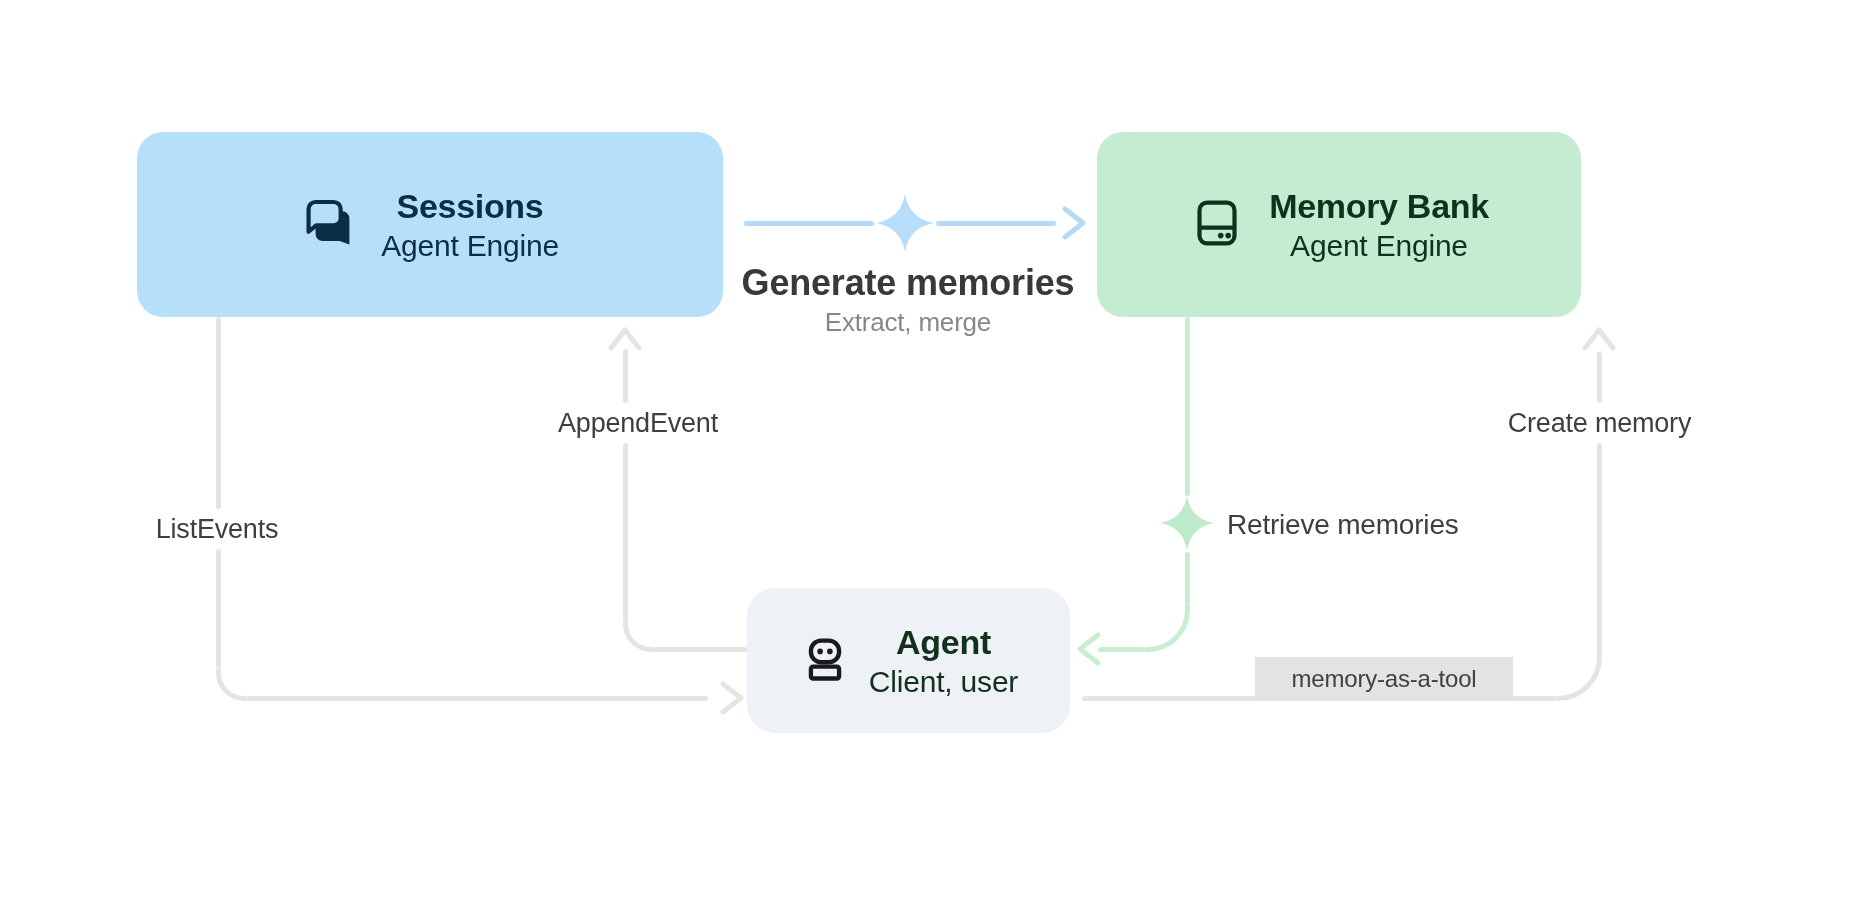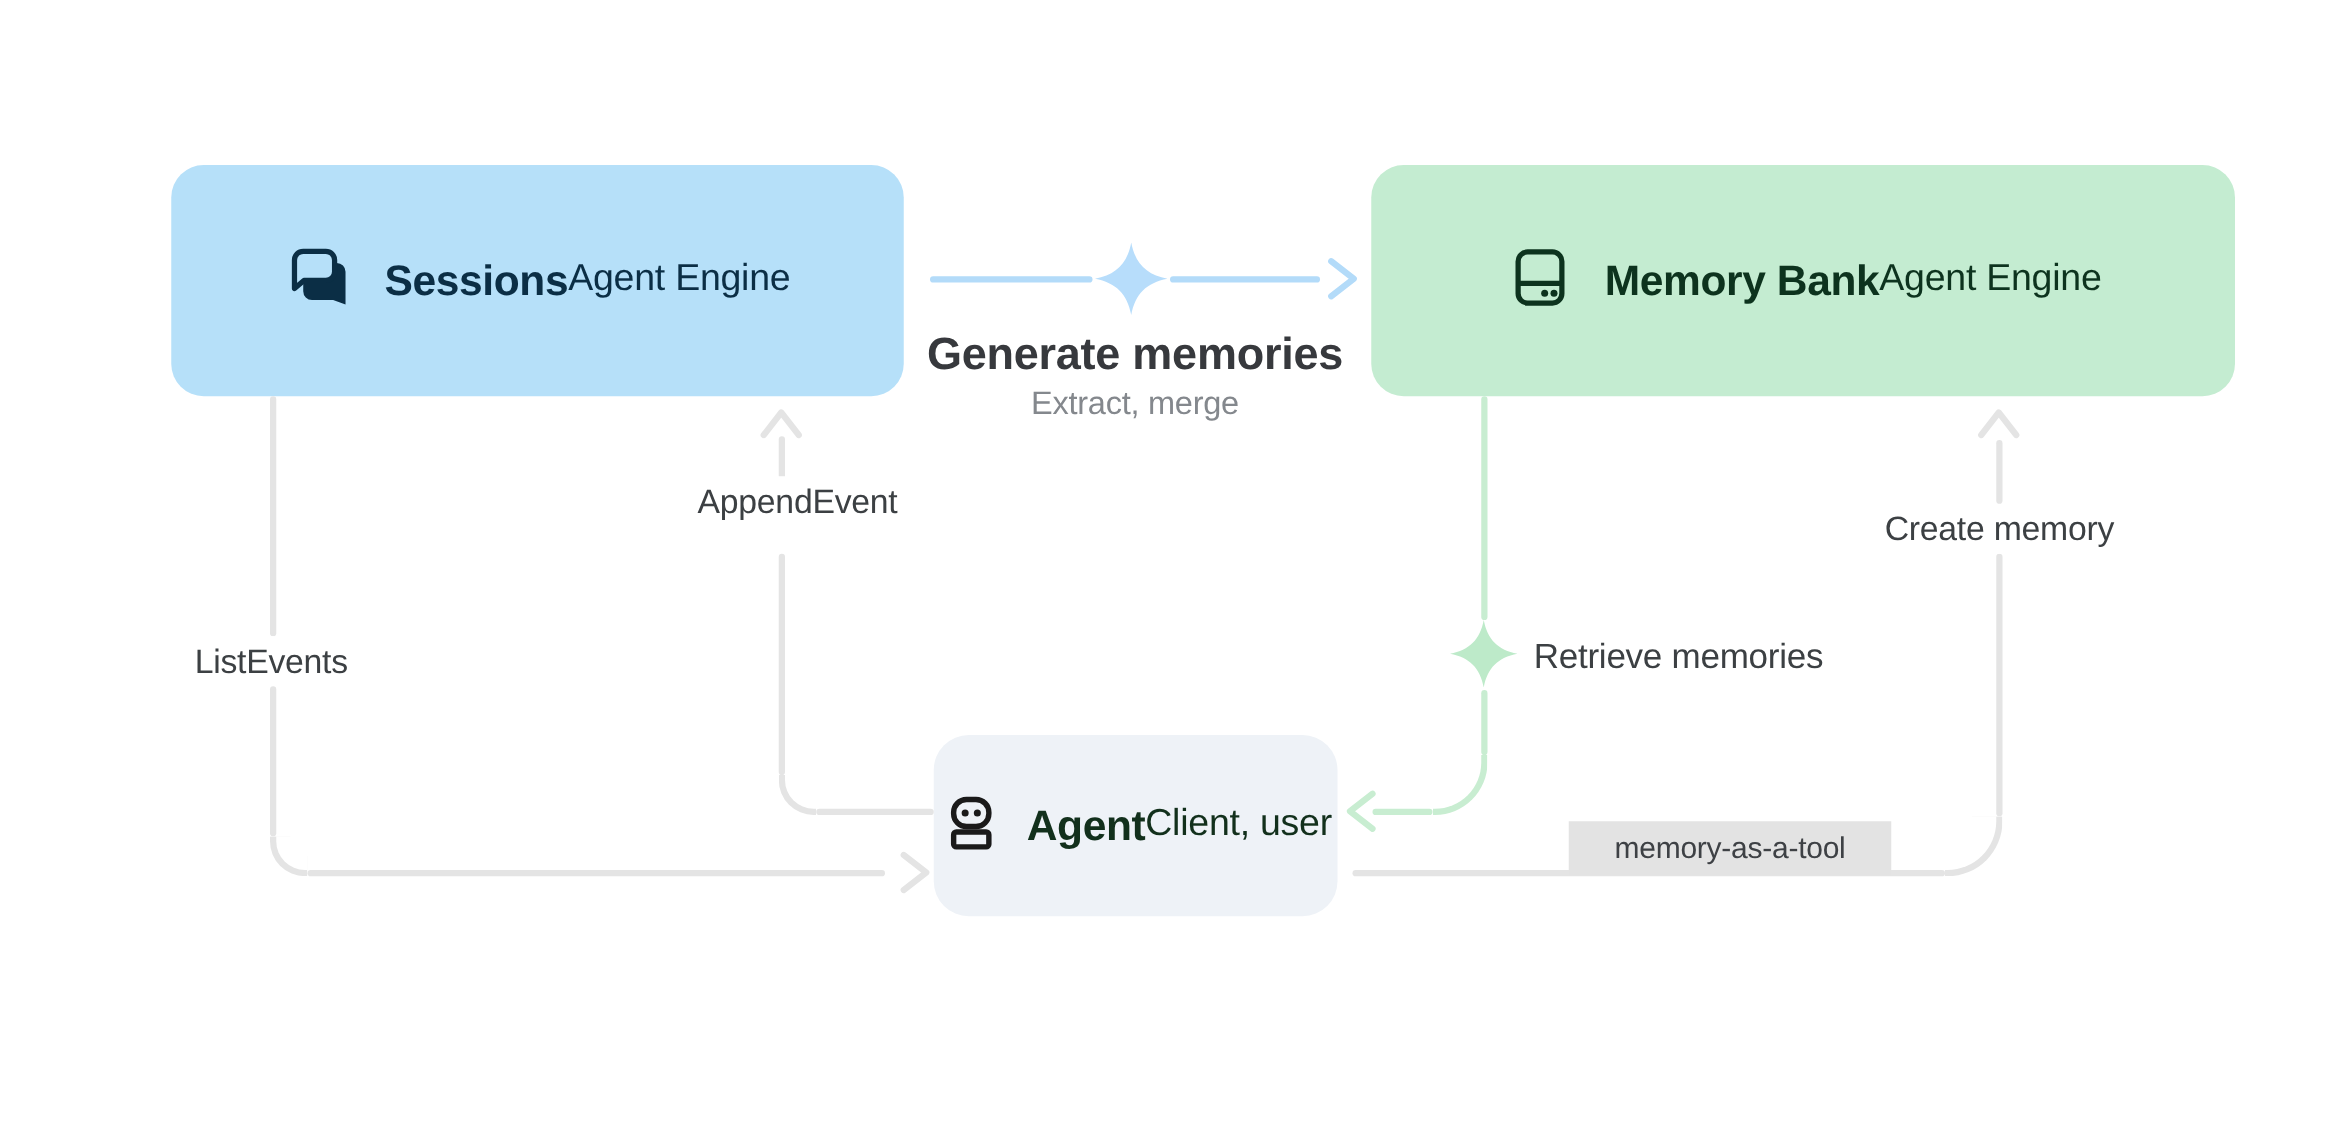--- a/index.html
+++ b/index.html
@@ -3,25 +3,25 @@
 <meta charset="utf-8">
 <style>
   html,body{margin:0;padding:0;background:#ffffff;}
   #canvas{
     position:relative;width:1860px;height:904px;background:#ffffff;overflow:hidden;
     font-family:"Liberation Sans",sans-serif;
   }
   
   .node{position:absolute;display:flex;align-items:center;justify-content:center;border-radius:26px;}
   .node .inner{display:flex;align-items:center;gap:24px;}
-  .node .txt{display:flex;flex-direction:row;text-align:center;}
+  .node .txt{display:flex;flex-direction:column;text-align:center;}
   .node .title{font-size:34px;font-weight:700;line-height:42px;letter-spacing:-0.3px;}
   .node .subtitle{font-size:30px;font-weight:400;line-height:37px;letter-spacing:-0.2px;}
   #node-sessions{left:137px;top:132px;width:586px;height:185px;background:#b6e0f9;color:#0b2e45;}
-  #node-memory  {left:1097px;top:132px;width:691px;height:185px;background:#c4ecd1;color:#0d331e;}
+  #node-memory  {left:1097px;top:132px;width:484px;height:185px;background:#c4ecd1;color:#0d331e;}
   #node-agent   {left:747px;top:588px;width:323px;height:145px;background:#eef2f7;color:#12301c;border-radius:28px;}
   #node-agent .inner{gap:18px;}
   #node-agent .icon{color:#1a1a1a;}
   
   .seg{position:absolute;}
   .h{height:5px;border-radius:3px;}
   .v{width:5px;border-radius:3px;}
   .gray{background:#e4e4e4;}
   .blue{background:#b3dbf9;}
   .green{background:#c8edd1;}
@@ -32,21 +32,21 @@
   .chev{position:absolute;}
   .sparkle{position:absolute;}
   
   .edge-label{
     position:absolute;font-size:27px;color:#3c4043;letter-spacing:-0.2px;
     text-align:center;line-height:40px;height:40px;background:#ffffff;
   }
   #label-generate{left:733px;top:266px;width:350px;background:transparent;height:auto;line-height:normal;}
   #label-generate .l1{font-size:36px;font-weight:700;color:#37393d;line-height:34px;}
   #label-generate .l2{font-size:26px;font-weight:400;color:#84888d;line-height:33px;margin-top:6px;}
-  #label-append {left:528px;top:381px;width:220px;}
+  #label-append {left:528px;top:403px;width:220px;}
   #label-list   {left:117px;top:509px;width:200px;}
   #label-create {left:1477px;top:403px;width:245px;text-align:center;}
   #label-retrieve{left:1227px;top:505px;width:auto;background:transparent;font-size:28px;}
   
   #badge{
     position:absolute;left:1255px;top:657px;width:258px;height:43px;background:#e3e3e3;
     border-radius:0;display:flex;align-items:center;justify-content:center;
     font-size:24px;color:#3e4145;letter-spacing:-0.2px;z-index:3;
   }
 </style>

